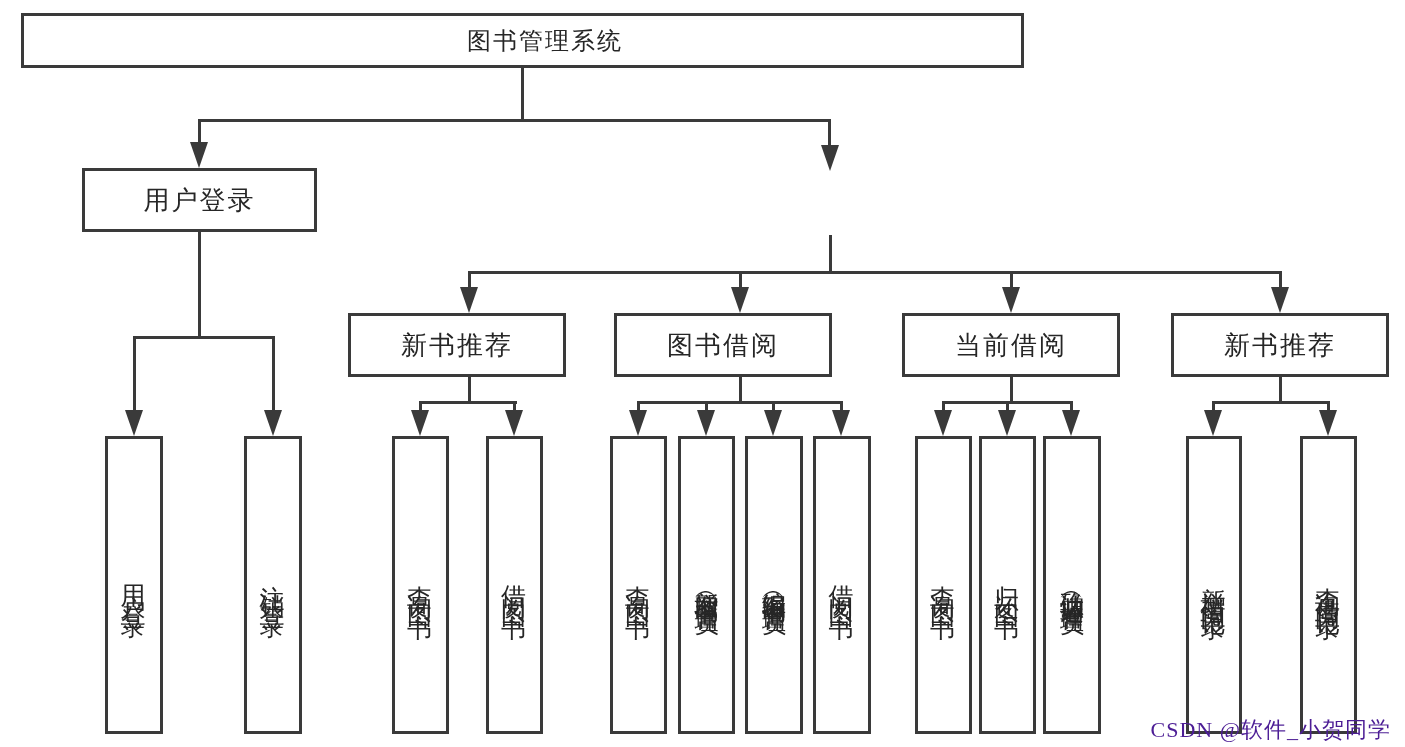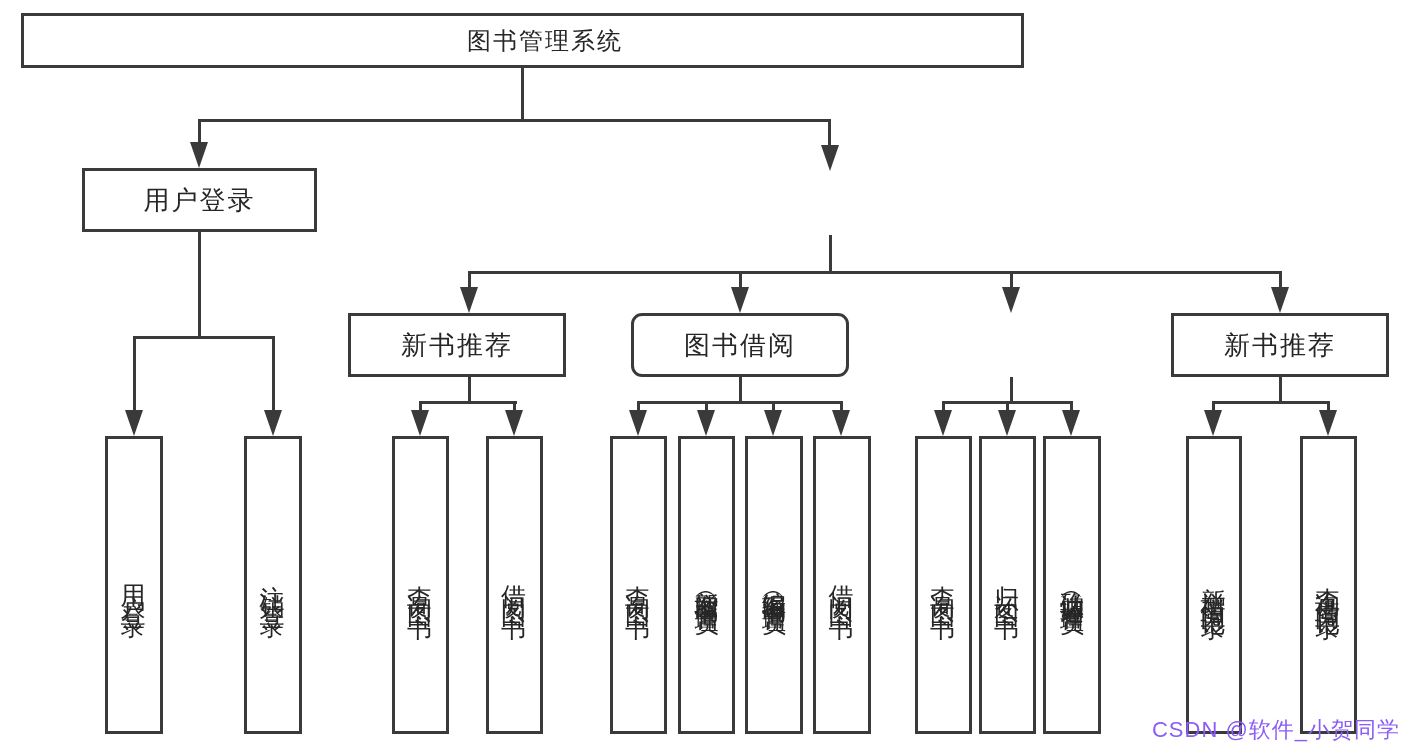--- a/index.html
+++ b/index.html
@@ -10,21 +10,21 @@
        font-size:26px;letter-spacing:2px;white-space:nowrap;}
   .title{font-size:24px;padding-left:45px;}
   .vbox{writing-mode:vertical-rl;text-orientation:mixed;font-size:25px;letter-spacing:10px;
         white-space:normal;}
   .vbox.med{letter-spacing:6px;}
   .vbox.tight{letter-spacing:3px;font-size:24px;}
   .hl{position:absolute;height:3px;background:#3a3a3a;}
   .vl{position:absolute;width:3px;background:#3a3a3a;}
   .ar{position:absolute;width:0;height:0;border-left:9px solid transparent;
       border-right:9px solid transparent;border-top:26px solid #3a3a3a;}
-  .wm{position:absolute;top:715px;right:5px;color:#8b5cf6;font-size:22px;letter-spacing:1px;z-index:5;}
+  .wm{position:absolute;top:715px;right:14px;color:#4c1d95;font-size:22px;letter-spacing:1px;z-index:5;font-family:Liberation Serif, serif;}
 </style>
 </head>
 <body>
 
 <div class="stage">
 
   <div class="box title" style="left:21px;top:13px;width:1003px;height:55px;">图书管理系统</div>
 
   <i class="vl" style="left:521px;top:68px;height:52px;"></i>
   <i class="hl" style="left:198px;top:119px;width:633px;"></i>
@@ -47,21 +47,22 @@
   <i class="vl" style="left:468px;top:271px;height:18px;"></i>
   <i class="ar" style="left:460px;top:287px;"></i>
   <i class="vl" style="left:739px;top:271px;height:18px;"></i>
   <i class="ar" style="left:731px;top:287px;"></i>
   <i class="vl" style="left:1010px;top:271px;height:18px;"></i>
   <i class="ar" style="left:1002px;top:287px;"></i>
   <i class="vl" style="left:1279px;top:271px;height:18px;"></i>
   <i class="ar" style="left:1271px;top:287px;"></i>
 
   <div class="box" style="left:348px;top:313px;width:218px;height:64px;">新书推荐</div>
-  <div class="box" style="left:631px;top:313px;width:218px;height:64px;border-radius:11px;">图书借阅</div>
+  <div class="box" style="left:614px;top:313px;width:218px;height:64px;">图书借阅</div>
+  <div class="box" style="left:902px;top:313px;width:218px;height:64px;">当前借阅</div>
   <div class="box" style="left:1171px;top:313px;width:218px;height:64px;">新书推荐</div>
 
   <i class="vl" style="left:468px;top:377px;height:26px;"></i>
   <i class="hl" style="left:419px;top:401px;width:98px;"></i>
   <i class="vl" style="left:419px;top:401px;height:11px;"></i>
   <i class="ar" style="left:411px;top:410px;"></i>
   <i class="vl" style="left:513px;top:401px;height:11px;"></i>
   <i class="ar" style="left:505px;top:410px;"></i>
 
   <i class="vl" style="left:739px;top:377px;height:26px;"></i>

